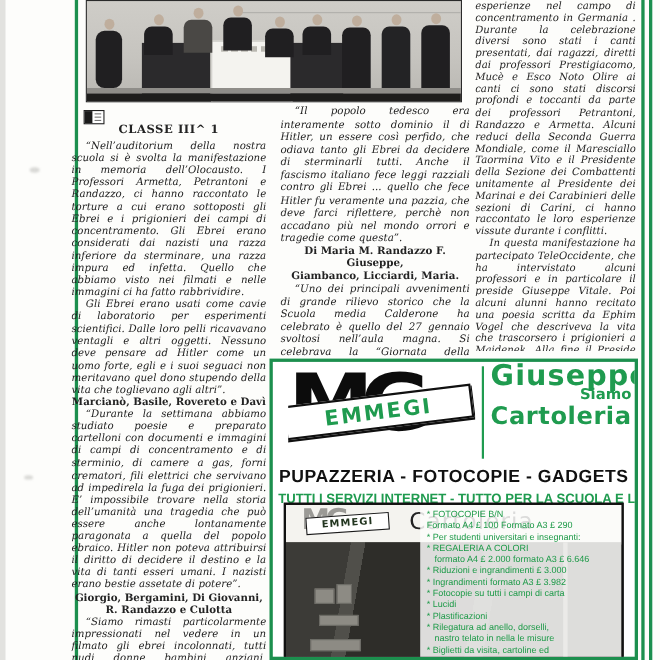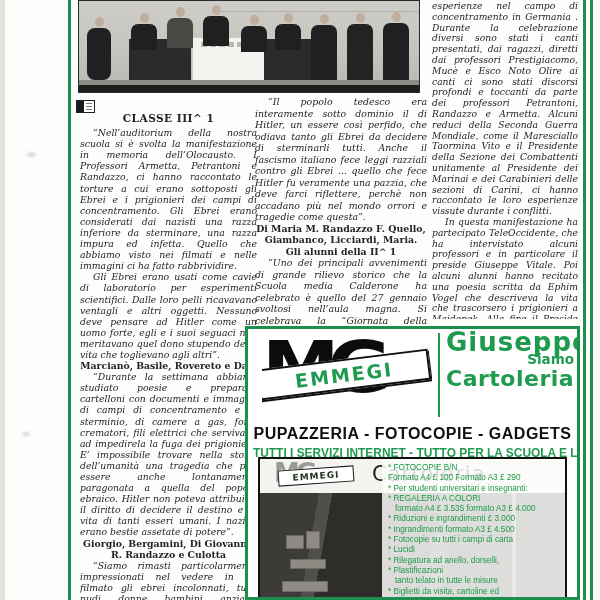--- a/index.html
+++ b/index.html
@@ -26,21 +26,21 @@
   .tbl{position:absolute;background:#2b2a2c;}
   .podium{position:absolute;background:#f4f3ef;border:1px solid #cfcec9;}
   .podium .scribble{margin:4px 8px;height:5px;background:repeating-linear-gradient(90deg,#b9b7b0 0 6px,transparent 6px 9px);}
 
   .stamp{position:absolute;left:76px;top:100px;width:17px;height:11px;border:1px solid #222;background:#fff;}
   .stamp .ink{position:absolute;left:0;top:0;width:7px;height:100%;background:#1a1a1a;}
   .stamp .ln{position:absolute;left:9px;width:6px;height:1px;background:#777;}
 
   
   .col{position:absolute;text-align:justify;font-style:italic;}
-  .col-left{left:80px;top:113px;width:177px;font-size:9.3px;line-height:11.1px;height:487px;overflow:hidden;}
+  .col-left{left:65px;top:113px;width:177px;font-size:9.3px;line-height:11.1px;height:487px;overflow:hidden;}
   .col-mid{left:255px;top:96px;width:172px;font-size:9.4px;line-height:11.5px;height:228px;overflow:hidden;}
   .col-right{left:432px;top:1px;width:146px;font-size:9.2px;line-height:10.8px;height:318px;overflow:hidden;}
   .col p{margin:0;text-indent:13px;}
   .heading{font-style:normal;font-weight:bold;text-align:center;font-size:10.5px;letter-spacing:.5px;margin:0 0 3px 0;}
   .sig{font-style:normal;font-weight:bold;text-align:center;text-indent:0;margin:0;}
 
   
   .ad{position:absolute;left:245px;top:326px;width:335px;height:274px;border:3px solid #1c8f4e;
       box-sizing:border-box;background:#ffffff;overflow:hidden;font-style:normal;}
   .ad-top{position:relative;height:92px;}
@@ -152,23 +152,22 @@
   <p>Gli Ebrei erano usati come cavie di laboratorio per esperimenti scientifici. Dalle loro pelli ricavavano ventagli e altri oggetti. Nessuno deve pensare ad Hitler come un uomo forte, egli e i suoi seguaci non meritavano quel dono stupendo della vita che toglievano agli altri”.</p>
   <div class="sig">Marcianò, Basile, Rovereto e Davì</div>
   <p>“Durante la settimana abbiamo studiato poesie e preparato cartelloni con documenti e immagini di campi di concentramento e di sterminio, di camere a gas, forni crematori, fili elettrici che servivano ad impedirela la fuga dei prigionieri. E’ impossibile trovare nella storia dell’umanità una tragedia che può essere anche lontanamente paragonata a quella del popolo ebraico. Hitler non poteva attribuirsi il diritto di decidere il destino e la vita di tanti esseri umani. I nazisti erano bestie assetate di potere”.</p>
   <div class="sig">Giorgio, Bergamini, Di Giovanni,</div>
   <div class="sig">R. Randazzo e Culotta</div>
   <p>“Siamo rimasti particolarmente impressionati nel vedere in un filmato gli ebrei incolonnati, tutti nudi, donne, bambini, anziani, mentre andavano verso le camera a gas. Poi montagne di corpi. Nell’ascoltare gli ex combattenti ci sembrava di essere con loro nel campo di concentramento. Ci riteniamo fortunati di</p>
 </div>
 
 <div class="col col-mid">
   <p>“Il popolo tedesco era interamente sotto dominio il di Hitler, un essere così perfido, che odiava tanto gli Ebrei da decidere di sterminarli tutti. Anche il fascismo italiano fece leggi razziali contro gli Ebrei ... quello che fece Hitler fu veramente una pazzia, che deve farci riflettere, perchè non accadano più nel mondo orrori e tragedie come questa”.</p>
-  <div class="sig">Di Maria M. Randazzo F. Quello,</div>
+  <div class="sig">Di Maria M. Randazzo F. Giuseppe,</div>
   <div class="sig">Giambanco, Licciardi, Maria.</div>
-  <div class="sig">Gli alunni della II^ 1</div>
   <p>“Uno dei principali avvenimenti di grande rilievo storico che la Scuola media Calderone ha celebrato è quello del 27 gennaio svoltosi nell’aula magna. Si celebrava la “Giornata della Memoria”</p>
 </div>
 
 <div class="col col-right">
   <p style="text-indent:0;">esperienze nel campo di concentramento in Germania . Durante la celebrazione diversi sono stati i canti presentati, dai ragazzi, diretti dai professori Prestigiacomo, Mucè e  Esco Noto Olire ai canti ci sono stati discorsi profondi e toccanti da parte dei professori Petrantoni, Randazzo e Armetta. Alcuni reduci della Seconda Guerra Mondiale, come il Maresciallo Taormina Vito e il Presidente della Sezione dei Combattenti unitamente al Presidente dei Marinai e dei Carabinieri delle sezioni di Carini, ci hanno raccontato le loro esperienze vissute durante i conflitti.</p>
   <p>In questa manifestazione ha partecipato TeleOccidente, che ha intervistato alcuni professori e in particolare il preside  Giuseppe Vitale. Poi alcuni alunni hanno recitato una poesia scritta da Ephim Vogel che descriveva la vita che trascorsero i prigionieri a Maidenek. Alla fine il Preside ha ringraziato tutti i partecipanti, alunni reduci e docenti”.</p>
 
 </div>
 
 <div class="ad">
@@ -204,24 +203,24 @@
       <div class="shelf-item" style="left:26px;top:42px;width:16px;height:12px;"></div>
       <div class="shelf-item" style="left:46px;top:38px;width:12px;height:16px;"></div>
       <div class="shelf-item" style="left:30px;top:66px;width:34px;height:8px;"></div>
       <div class="shelf-item" style="left:22px;top:88px;width:44px;height:9px;"></div>
     </div>
     <div class="price-panel">
       <div class="pl-line">* FOTOCOPIE B/N</div>
       <div class="pl-line">Formato A4 £ 100 Formato A3 £ 290</div>
       <div class="pl-line">* Per studenti universitari e insegnanti:</div>
       <div class="pl-line">* REGALERIA  A COLORI</div>
-      <div class="pl-line pl-indent">formato A4 £ 3.535 formato A3  £ 4.000</div>
+      <div class="pl-line pl-indent">formato A4 £ 2.000 formato A3  £ 6.646</div>
       <div class="pl-line">* Riduzioni e ingrandimenti £ 3.000</div>
-      <div class="pl-line">* Ingrandimenti formato A3 £ 4.500</div>
+      <div class="pl-line">* Ingrandimenti formato A3 £ 3.982</div>
       <div class="pl-line">* Fotocopie su tutti i campi di carta</div>
       <div class="pl-line">* Lucidi</div>
+      <div class="pl-line">* Plastificazioni</div>
       <div class="pl-line">* Rilegatura ad anello, dorselli,</div>
-      <div class="pl-line">* Plastificazioni</div>
-      <div class="pl-line pl-indent">tanto telato in tutte le misure</div>
+      <div class="pl-line pl-indent">nastro telato in nella le misure</div>
       <div class="pl-line">* Biglietti da visita, cartoline ed</div>
     </div>
   </div>
 </div>
 
 </body></html>

